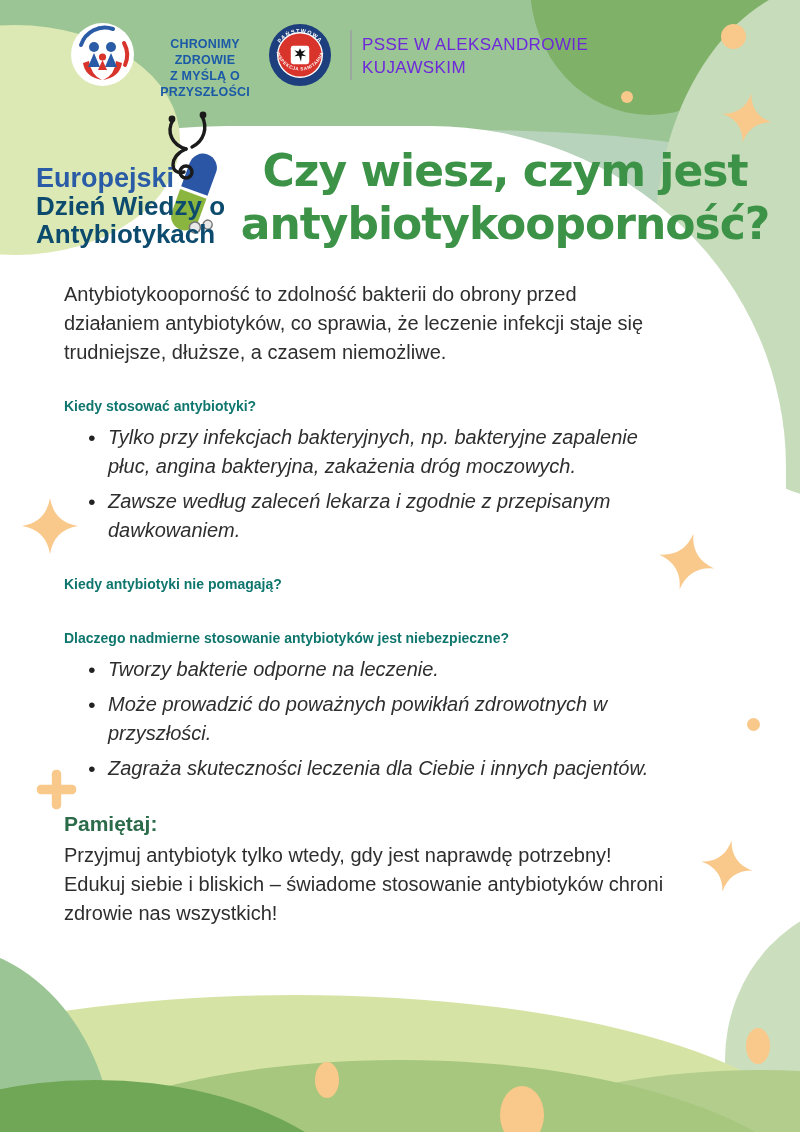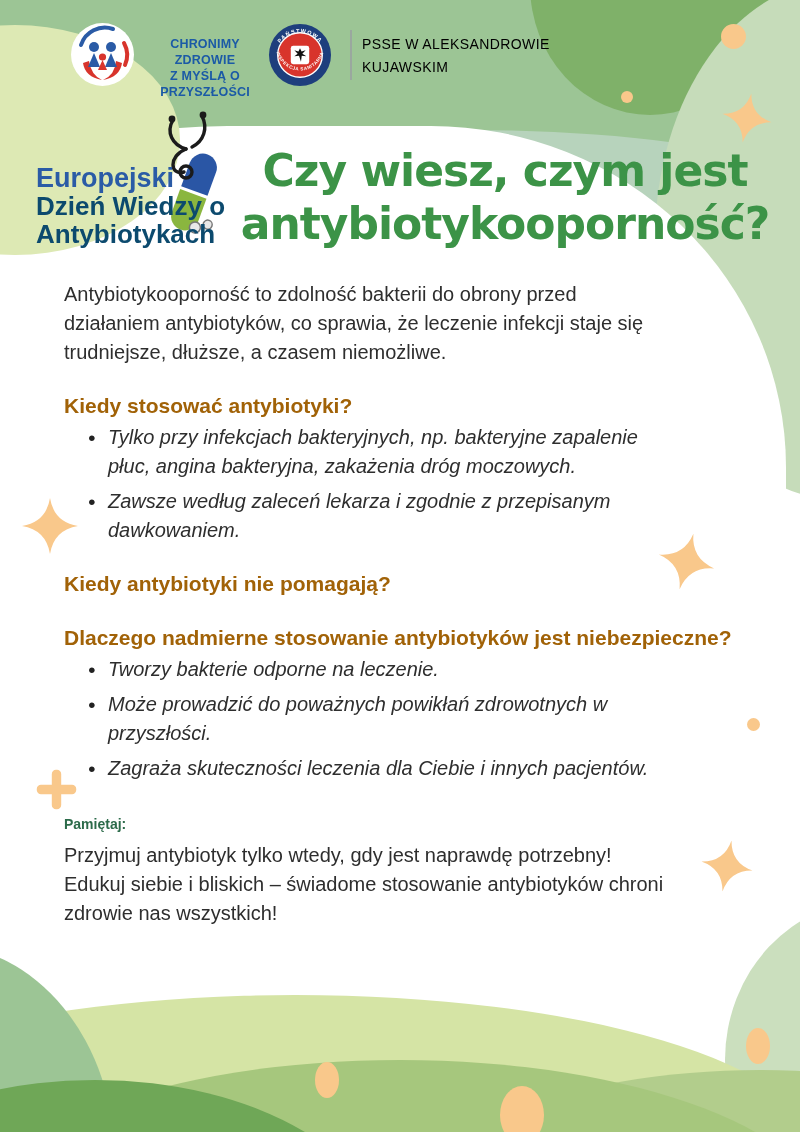--- a/index.html
+++ b/index.html
@@ -30,38 +30,38 @@
   .deco{z-index:4;}
   .dot{border-radius:50%;background:#f9c88b;}
 
   
   .hdr{z-index:5;}
   .logo1-circle{left:71px;top:23px;width:63px;height:63px;border-radius:50%;background:#fff;}
   .logo1-text{left:140px;top:36px;width:130px;color:#1b5aa6;font-weight:bold;font-size:12.5px;
               line-height:16px;text-align:center;letter-spacing:.2px;}
   .badge{left:268px;top:23px;width:64px;height:64px;}
   .divider{left:350px;top:30px;width:2px;height:50px;background:#9aa89f;}
-  .org-text{left:362px;top:33px;color:#000000;font-size:14px;line-height:23px;letter-spacing:.4px;font-weight:500;}
+  .org-text{left:362px;top:33px;color:#6d28d9;font-size:17px;line-height:23px;letter-spacing:.4px;font-weight:500;}
 
   
   .eaad{left:36px;top:164px;z-index:5;font-weight:bold;line-height:28px;}
   .eaad .l1{color:#2a5ba6;font-size:27px;}
   .eaad .l2,.eaad .l3{color:#0c4a6e;font-size:26px;}
   .pill-icon{left:146px;top:110px;z-index:5;}
 
   
   .title{left:225px;top:144px;width:560px;z-index:5;text-align:center;color:#3c9347;
          font-family:"DejaVu Sans","Liberation Sans",sans-serif;font-weight:800;
          font-size:44px;line-height:53px;letter-spacing:-1px;}
 
   
   .content{left:64px;top:280px;width:606px;z-index:5;color:#2e2e2e;font-size:20px;line-height:29px;}
   .content p.intro{margin:0;}
-  h2.sec{margin:24px 0 2px 0;font-size:21px;line-height:30px;color:#a16207;white-space:nowrap;}
-  h2.pam{color:#2c6b4a;margin:26px 0 2px 0;font-size:14px;line-height:30px;}
+  h2.sec{margin:24px 0 2px 0;font-size:14px;line-height:30px;color:#0f766e;white-space:nowrap;}
+  h2.pam{color:#2c6b4a;margin:26px 0 2px 0;font-size:21px;line-height:30px;}
   ul.blt{margin:2px 0 0 0;padding:0 0 0 24px;list-style:none;}
   ul.blt li{padding-left:20px;position:relative;margin:0 0 6px 0;font-style:italic;}
   ul.blt li::before{content:"•";position:absolute;left:0;top:0;font-size:21px;color:#222;}
   .rem{margin:0;}
 </style>
 </head>
 <body>
 
 <div id="stage">
 

